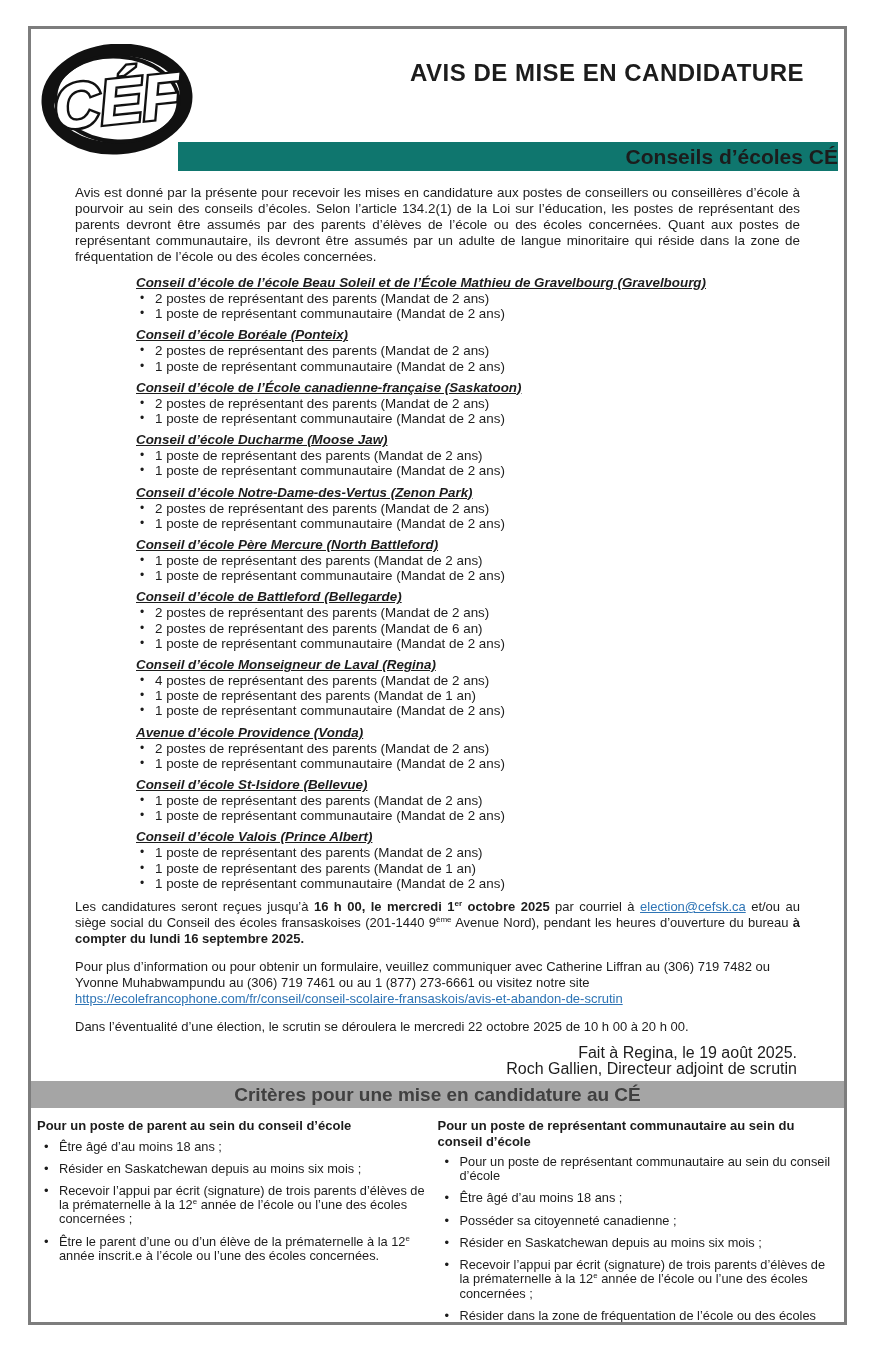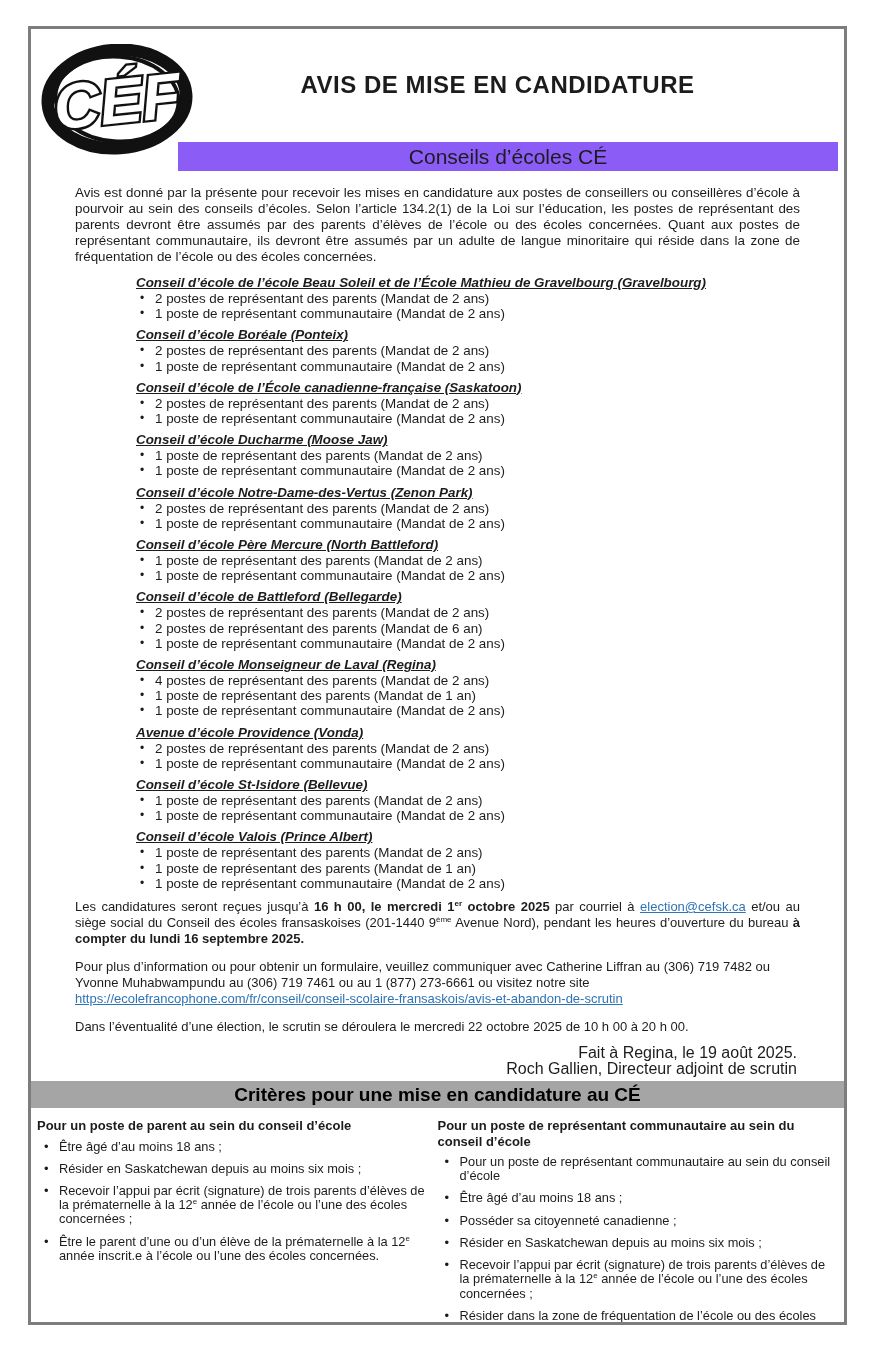--- a/index.html
+++ b/index.html
@@ -1,36 +1,36 @@
 <!DOCTYPE html>
 <html><head>
 <meta charset="utf-8">
 <style>
   html,body{margin:0;padding:0;background:#fff;}
   body{width:875px;height:1352px;position:relative;font-family:"Liberation Sans",sans-serif;color:#1c1c1c;}
   .frame{position:absolute;left:28px;top:26px;width:813px;height:1293px;border:3px solid #7d7d7d;background:#fff;overflow:hidden;}
   header{position:relative;height:152px;}
   .logo{position:absolute;left:9px;top:15px;width:154px;height:112px;}
-  h1{position:absolute;left:160px;right:40px;top:30px;margin:12px;text-align:center;font-size:24px;font-weight:bold;letter-spacing:.5px;}
-  .banner1{position:absolute;left:147px;right:6px;top:113px;height:29px;background:#8b5cf6;text-align:center;font-size:21px;font-weight:normal;line-height:29px;}
+  h1{position:absolute;left:160px;right:40px;top:30px;margin:0;text-align:right;font-size:24px;font-weight:bold;letter-spacing:.5px;}
+  .banner1{position:absolute;left:147px;right:6px;top:113px;height:29px;background:#0f766e;text-align:right;font-size:21px;font-weight:bold;line-height:29px;}
   .intro{margin:4px 44px 0 44px;font-size:13.4px;line-height:16px;text-align:justify;}
   .councils{margin:10px 44px 0 105px;}
   .council{margin-bottom:6px;}
   .council-name{font-size:13.4px;line-height:16px;font-weight:bold;font-style:italic;text-decoration:underline;}
   ul.posts,ul.crit-list{list-style:none;margin:0;padding:0;}
   ul.posts li{font-size:13.4px;line-height:15.2px;padding-left:19px;position:relative;}
   ul.posts li::before{content:"\2022";position:absolute;left:4px;font-size:12px;}
   .para{margin:8px 44px 0 44px;font-size:13px;line-height:16px;text-align:justify;}
   .para.p2{margin-top:12px;text-align:left;}
   .para.p3{margin-top:12px;text-align:left;}
   .sign{margin:10px 47px 0 44px;text-align:right;font-size:16px;line-height:16px;}
   .b{font-weight:bold;}
   .link{color:#2e74b5;text-decoration:underline;cursor:pointer;}
   sup{font-size:.62em;vertical-align:super;line-height:0;}
-  .banner2{margin-top:4px;background:#a5a5a5;height:27px;line-height:27px;text-align:center;font-size:19px;font-weight:bold;color:#000000;}
+  .banner2{margin-top:4px;background:#a5a5a5;height:27px;line-height:27px;text-align:center;font-size:19px;font-weight:bold;color:#404040;}
   .columns{display:flex;padding:4px 6px 0 6px;}
   .col{flex:1;}
   .col-header{font-size:13px;font-weight:bold;line-height:15.5px;margin:6px 0 6px 0;}
   ul.crit-list li{font-size:12.8px;line-height:14.2px;padding-left:22px;position:relative;margin-bottom:8px;}
   ul.crit-list li::before{content:"\2022";position:absolute;left:7px;font-size:13px;}
 </style>
 </head>
 <body>
 
 <div class="frame">

